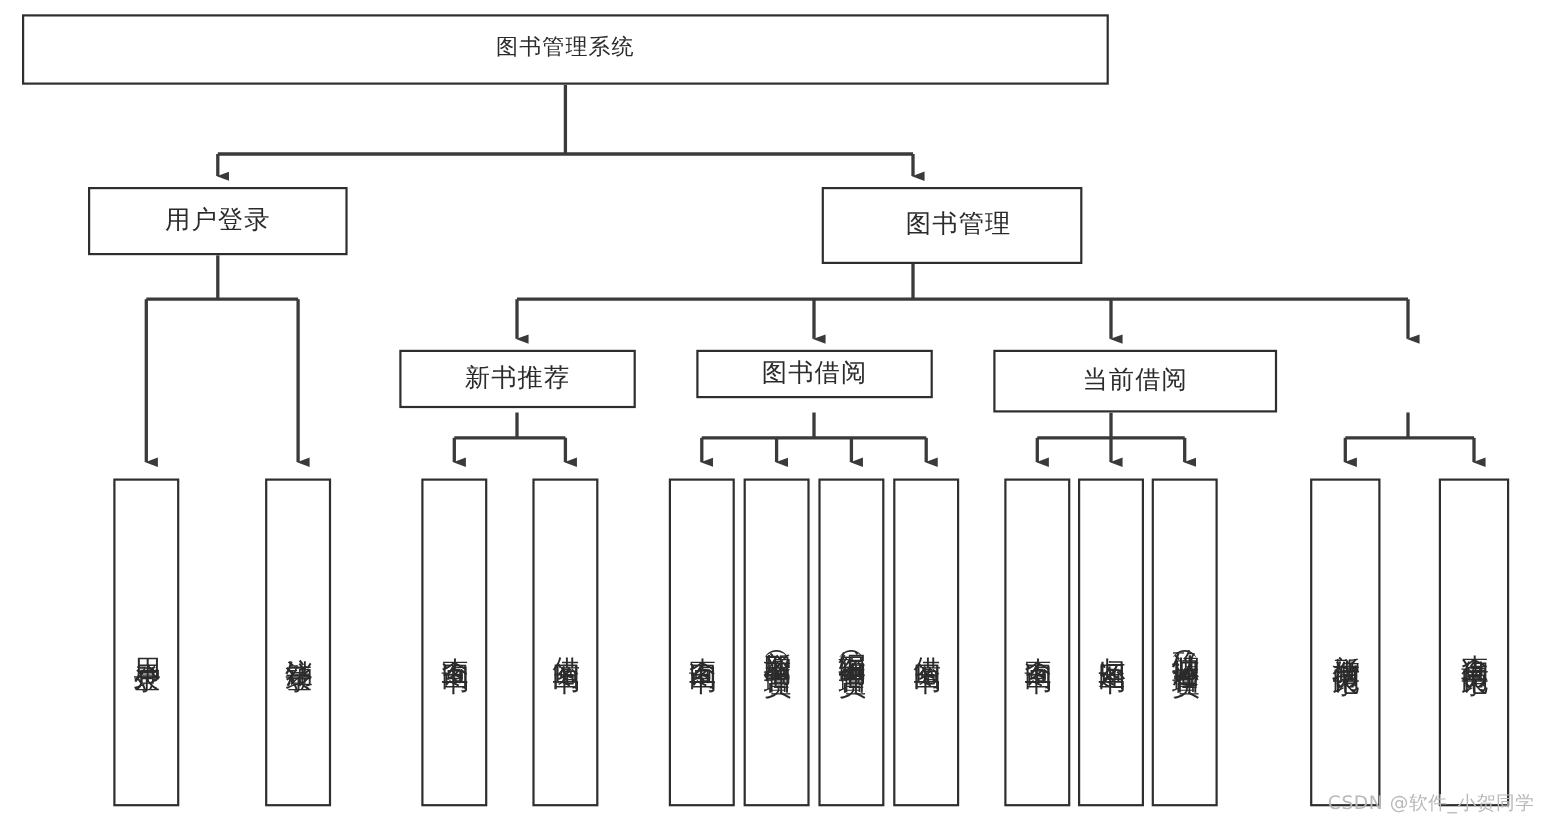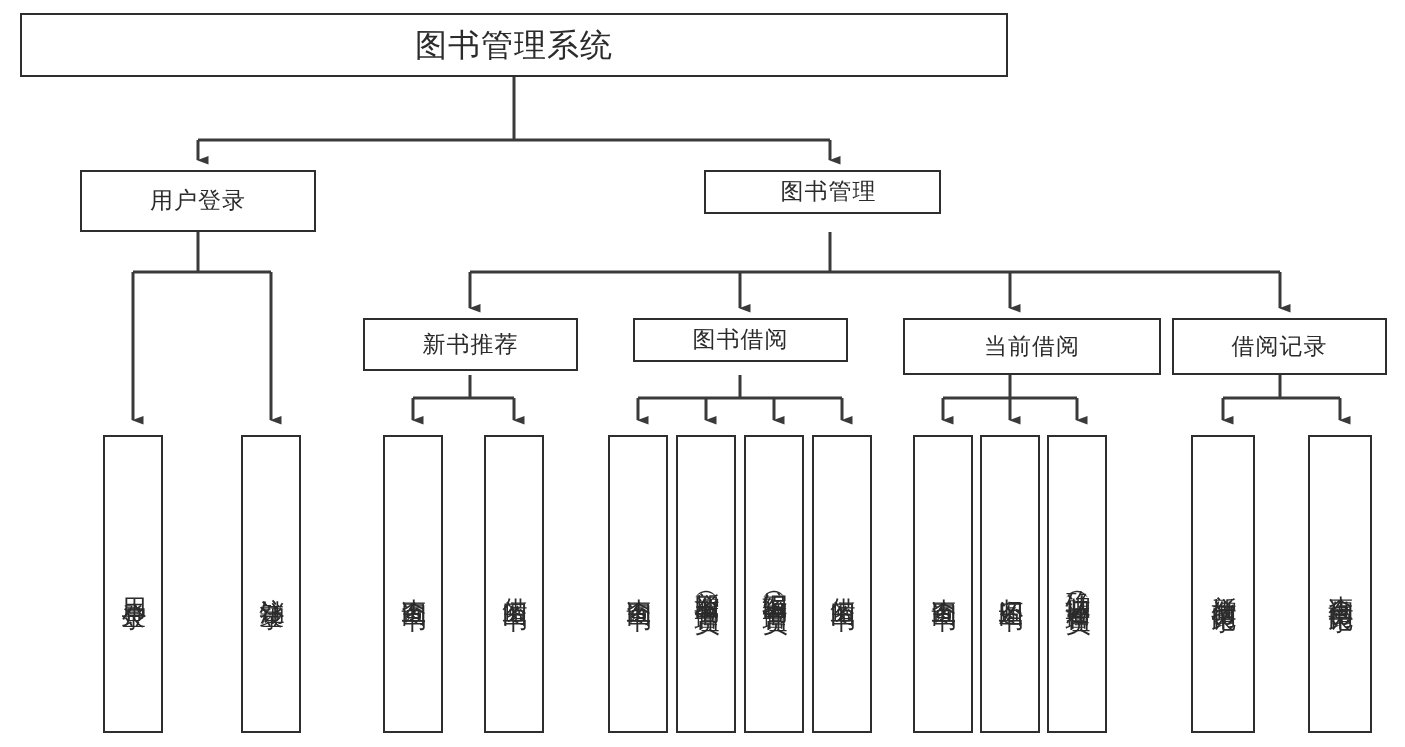--- a/index.html
+++ b/index.html
@@ -31,21 +31,22 @@
     justify-content:center;
     text-align:center;
     color:#2b2b2b;
   }
   .node.horiz{
     font-size:23px;
     letter-spacing:1px;
     line-height:1.2;
   }
   .node.root{
-    font-size:32px;
+    font-size:20px;
+    font-family:Liberation Mono, monospace;
   }
   .node.leaf{
     writing-mode:vertical-rl;
     text-orientation:upright;
     font-size:25px;
     letter-spacing:3px;
     line-height:1.15;
     padding:10px 0;
     align-items:center;
     justify-content:center;
@@ -122,35 +123,32 @@
     </g>
   </svg>
 
   <div class="node horiz root" style="left:20px;top:13px;width:988px;height:64px;">
     <span>图书管理系统</span>
   </div>
 
   <div class="node horiz" style="left:80px;top:170px;width:236px;height:62px;">
     <span>用户登录</span>
   </div>
-  <div class="node horiz" style="left:704px;top:170px;width:237px;height:44px;padding-left:12px;">
+  <div class="node horiz" style="left:747px;top:170px;width:237px;height:70px;padding-left:12px;">
     <span>图书管理</span>
   </div>
 
   <div class="node horiz" style="left:363px;top:318px;width:215px;height:53px;">
     <span>新书推荐</span>
   </div>
   <div class="node horiz" style="left:633px;top:318px;width:215px;height:44px;">
     <span>图书借阅</span>
   </div>
   <div class="node horiz" style="left:903px;top:318px;width:258px;height:57px;">
     <span>当前借阅</span>
-  </div>
-  <div class="node horiz" style="left:1172px;top:318px;width:215px;height:57px;">
-    <span>借阅记录</span>
   </div>
 
   <div class="node leaf" style="left:103px;top:435px;width:60px;height:298px;">
     <span class="leaf-text">用户登录</span>
   </div>
   <div class="node leaf" style="left:241px;top:435px;width:60px;height:298px;">
     <span class="leaf-text">注销登录</span>
   </div>
 
   <div class="node leaf" style="left:383px;top:435px;width:60px;height:298px;">
@@ -183,14 +181,15 @@
     <span class="leaf-text">确认归还（管理员）</span>
   </div>
 
   <div class="node leaf" style="left:1191px;top:435px;width:64px;height:298px;">
     <span class="leaf-text">新增借阅记录</span>
   </div>
   <div class="node leaf" style="left:1308px;top:435px;width:64px;height:298px;">
     <span class="leaf-text">查询借阅记录</span>
   </div>
 
+  <div id="watermark">CSDN @软件_小贺同学</div>
 
 </div>
 
 </body></html>

